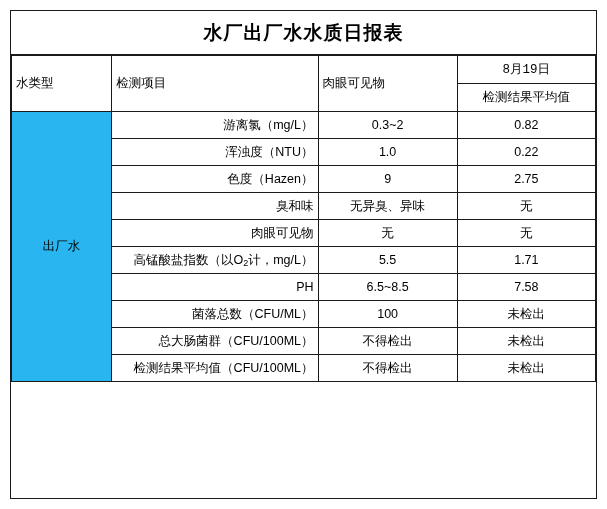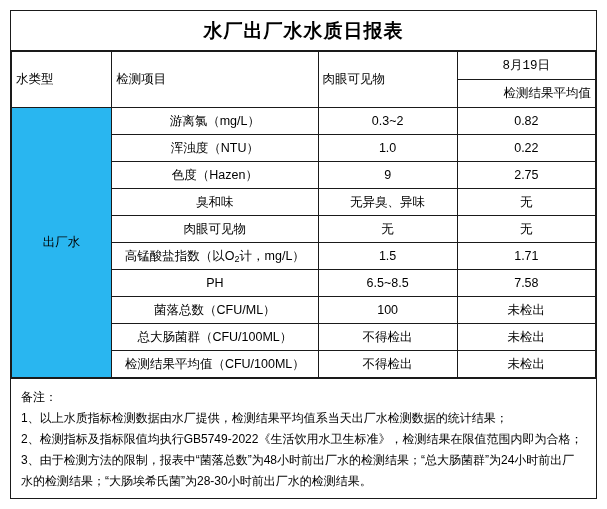--- a/index.html
+++ b/index.html
@@ -67,33 +67,33 @@
     vertical-align: middle;
   }
   .date-cell {
     text-align: center;
     height: 28px;
     font-weight: bold;
     font-size: 14px;
     font-family: Liberation Mono, monospace;
   }
   .subhdr-cell {
-    text-align: right;
+    text-align: center;
     height: 28px;
     font-size: 12px;
   }
   .type-cell {
     background: #29b6f0;
     text-align: center;
     vertical-align: middle;
     font-size: 13px;
     margin-top: 44px;
   }
   .item-cell {
-    text-align: center;
+    text-align: right;
     height: 27px;
     padding-left: 8px;
     margin-top: 20px;
   }
   .val-cell {
     text-align: center;
     height: 27px;
     margin-left: 32px;
   }
   sub {
@@ -164,21 +164,21 @@
           <td class="val-cell">无异臭、异味</td>
           <td class="val-cell">无</td>
         </tr>
         <tr>
           <td class="item-cell">肉眼可见物</td>
           <td class="val-cell">无</td>
           <td class="val-cell">无</td>
         </tr>
         <tr>
           <td class="item-cell"><span>高锰酸盐指数（以O</span><sub>2</sub><span>计，mg/L）</span></td>
-          <td class="val-cell">1.5</td>
+          <td class="val-cell">5.5</td>
           <td class="val-cell">1.71</td>
         </tr>
         <tr>
           <td class="item-cell">PH</td>
           <td class="val-cell">6.5~8.5</td>
           <td class="val-cell">7.58</td>
         </tr>
         <tr>
           <td class="item-cell">菌落总数（CFU/ML）</td>
           <td class="val-cell">100</td>
@@ -190,21 +190,15 @@
           <td class="val-cell">未检出</td>
         </tr>
         <tr>
           <td class="item-cell">检测结果平均值（CFU/100ML）</td>
           <td class="val-cell">不得检出</td>
           <td class="val-cell">未检出</td>
         </tr>
       </tbody>
     </table>
 
-    <div class="notes">
-      <p>备注：</p>
-      <p>1、以上水质指标检测数据由水厂提供，检测结果平均值系当天出厂水检测数据的统计结果；</p>
-      <p>2、检测指标及指标限值均执行GB5749-2022《生活饮用水卫生标准》，检测结果在限值范围内即为合格；</p>
-      <p>3、由于检测方法的限制，报表中“菌落总数”为48小时前出厂水的检测结果；“总大肠菌群”为24小时前出厂水的检测结果；“大肠埃希氏菌”为28-30小时前出厂水的检测结果。</p>
-    </div>
 
   </div>
 </div>
 
 </body></html>

